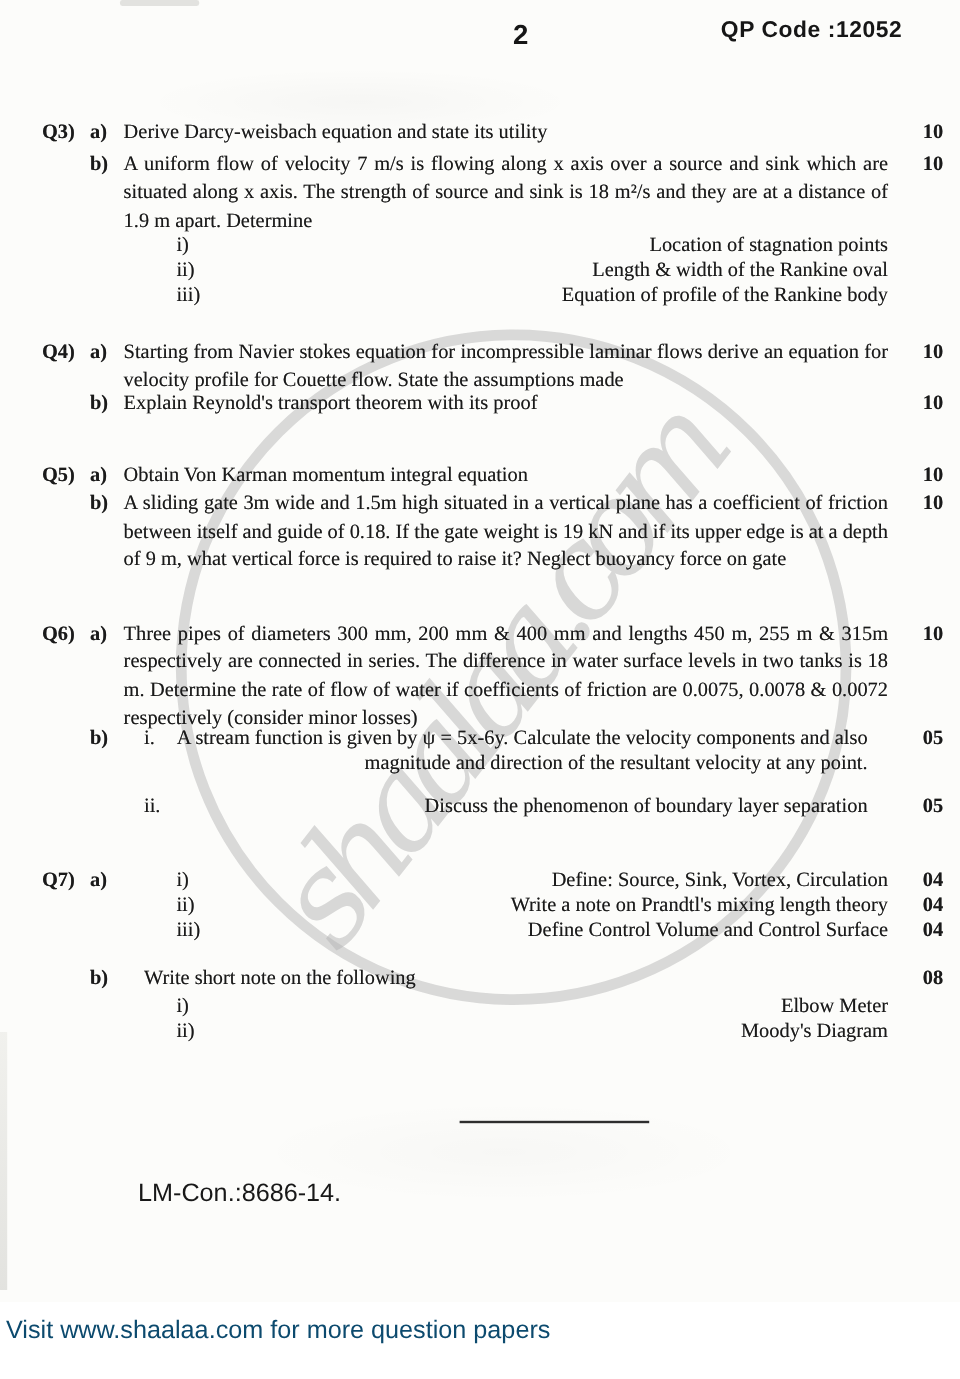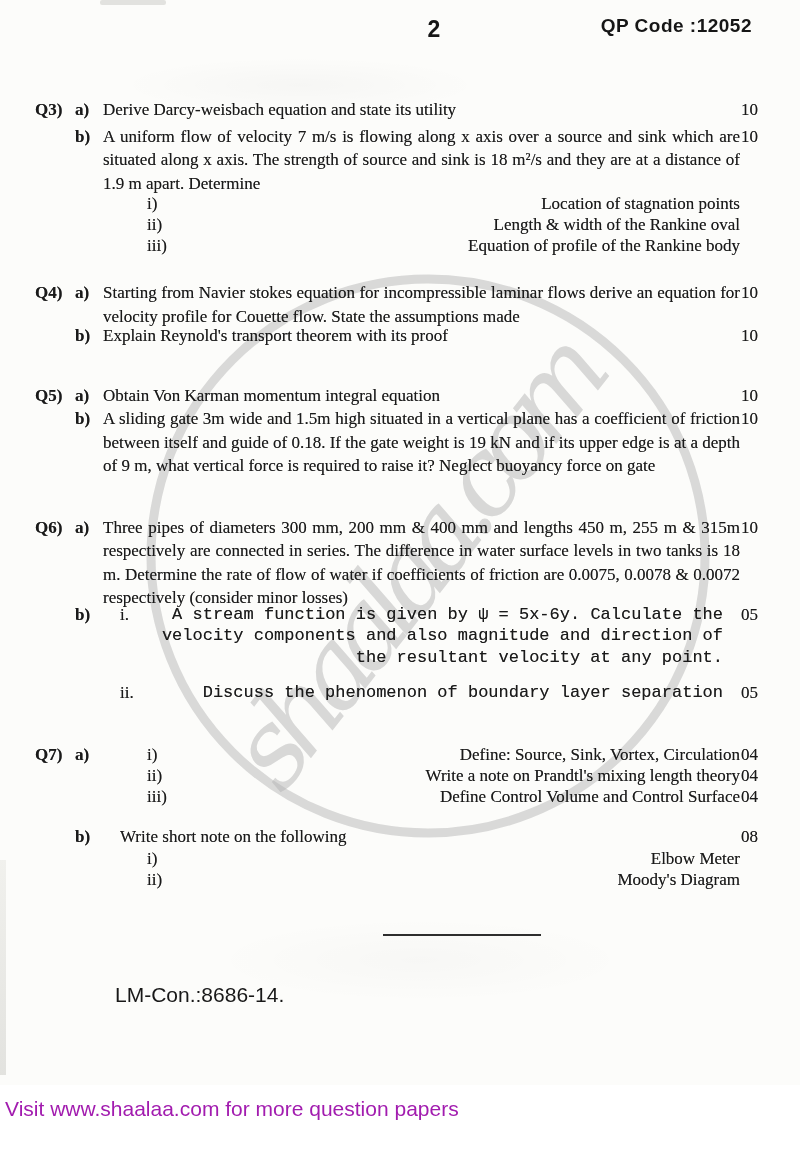--- a/index.html
+++ b/index.html
@@ -26,55 +26,55 @@
     font-family:"Liberation Sans", sans-serif;font-weight:700;font-size:23px;color:#161616;
   }
   .qp-code{
     position:absolute;right:48px;top:15px;
     font-family:"Liberation Sans", sans-serif;font-weight:700;font-size:19px;color:#161616;
     letter-spacing:0.5px;
   }
   
   .questions{
     position:absolute;left:0;top:98px;width:800px;
-    padding:0 42px 0 35px;box-sizing:border-box;
+    padding:0 14px 0 35px;box-sizing:border-box;
     font-size:17px;
     text-shadow:0 0 0.5px rgba(20,20,20,0.55);
   }
   .row{display:flex;align-items:flex-start;line-height:23.5px;}
   .qn{flex:0 0 40px;font-weight:700;}
   .pl{flex:0 0 28px;font-weight:700;}
   .tx{flex:0 0 637px;box-sizing:border-box;}
   .justify{text-align:justify;}
-  .mk{flex:1 1 auto;text-align:right;}
+  .mk{flex:1 1 auto;text-align:right;font-weight:bold;}
   
   .sub-row{line-height:21px;}
   .sub-row .tx{padding-left:44px;display:flex;}
   .sl{flex:0 0 32px;}
   .st{flex:1 1 auto;text-align:right;}
   
   .subp-row{line-height:21.5px;}
   .subp-row .tx{padding-left:17px;display:flex;}
   .subp-row .sl{flex:0 0 25px;}
-  .subp-row .st{flex:0 0 578px;font-family:Liberation Mono, monospace;}
+  .subp-row .st{flex:0 0 578px;}
   .indent17{padding-left:17px;}
   
   .mt3{margin-top:3px;}   .mtm2{margin-top:-2px;} .mt25{margin-top:25px;}
   .mtm4{margin-top:-4px;} .mt36{margin-top:36px;} .mt38{margin-top:38px;}
   .mtm6{margin-top:-6px;} .mt14{margin-top:14px;} .mt40{margin-top:40px;}
   .mt18{margin-top:18px;}
   
   .divider{position:absolute;left:383px;top:934px;width:158px;height:2px;background:#2e2e2e;}
   .lm-code{
     position:absolute;left:115px;top:983px;
     font-family:"Liberation Sans", sans-serif;font-weight:400;font-size:21px;color:#181818;
   }
   .site-note{
     position:absolute;left:5px;top:1097px;
-    font-family:"Liberation Sans", sans-serif;font-size:21px;color:#a21caf;
+    font-family:"Liberation Sans", sans-serif;font-size:21px;color:#0c4a6e;
   }
   
   .artifact-top{position:absolute;left:100px;top:0;width:66px;height:5px;background:#d9d9d5;opacity:.75;border-radius:2px;}
   .artifact-left{position:absolute;left:0;top:860px;width:6px;height:215px;background:linear-gradient(#eeeeea,#dcdcd8);opacity:.8;}
 </style>
 </head>
 <body>
 
 <div class="page">
   <div class="scan-area"></div>

